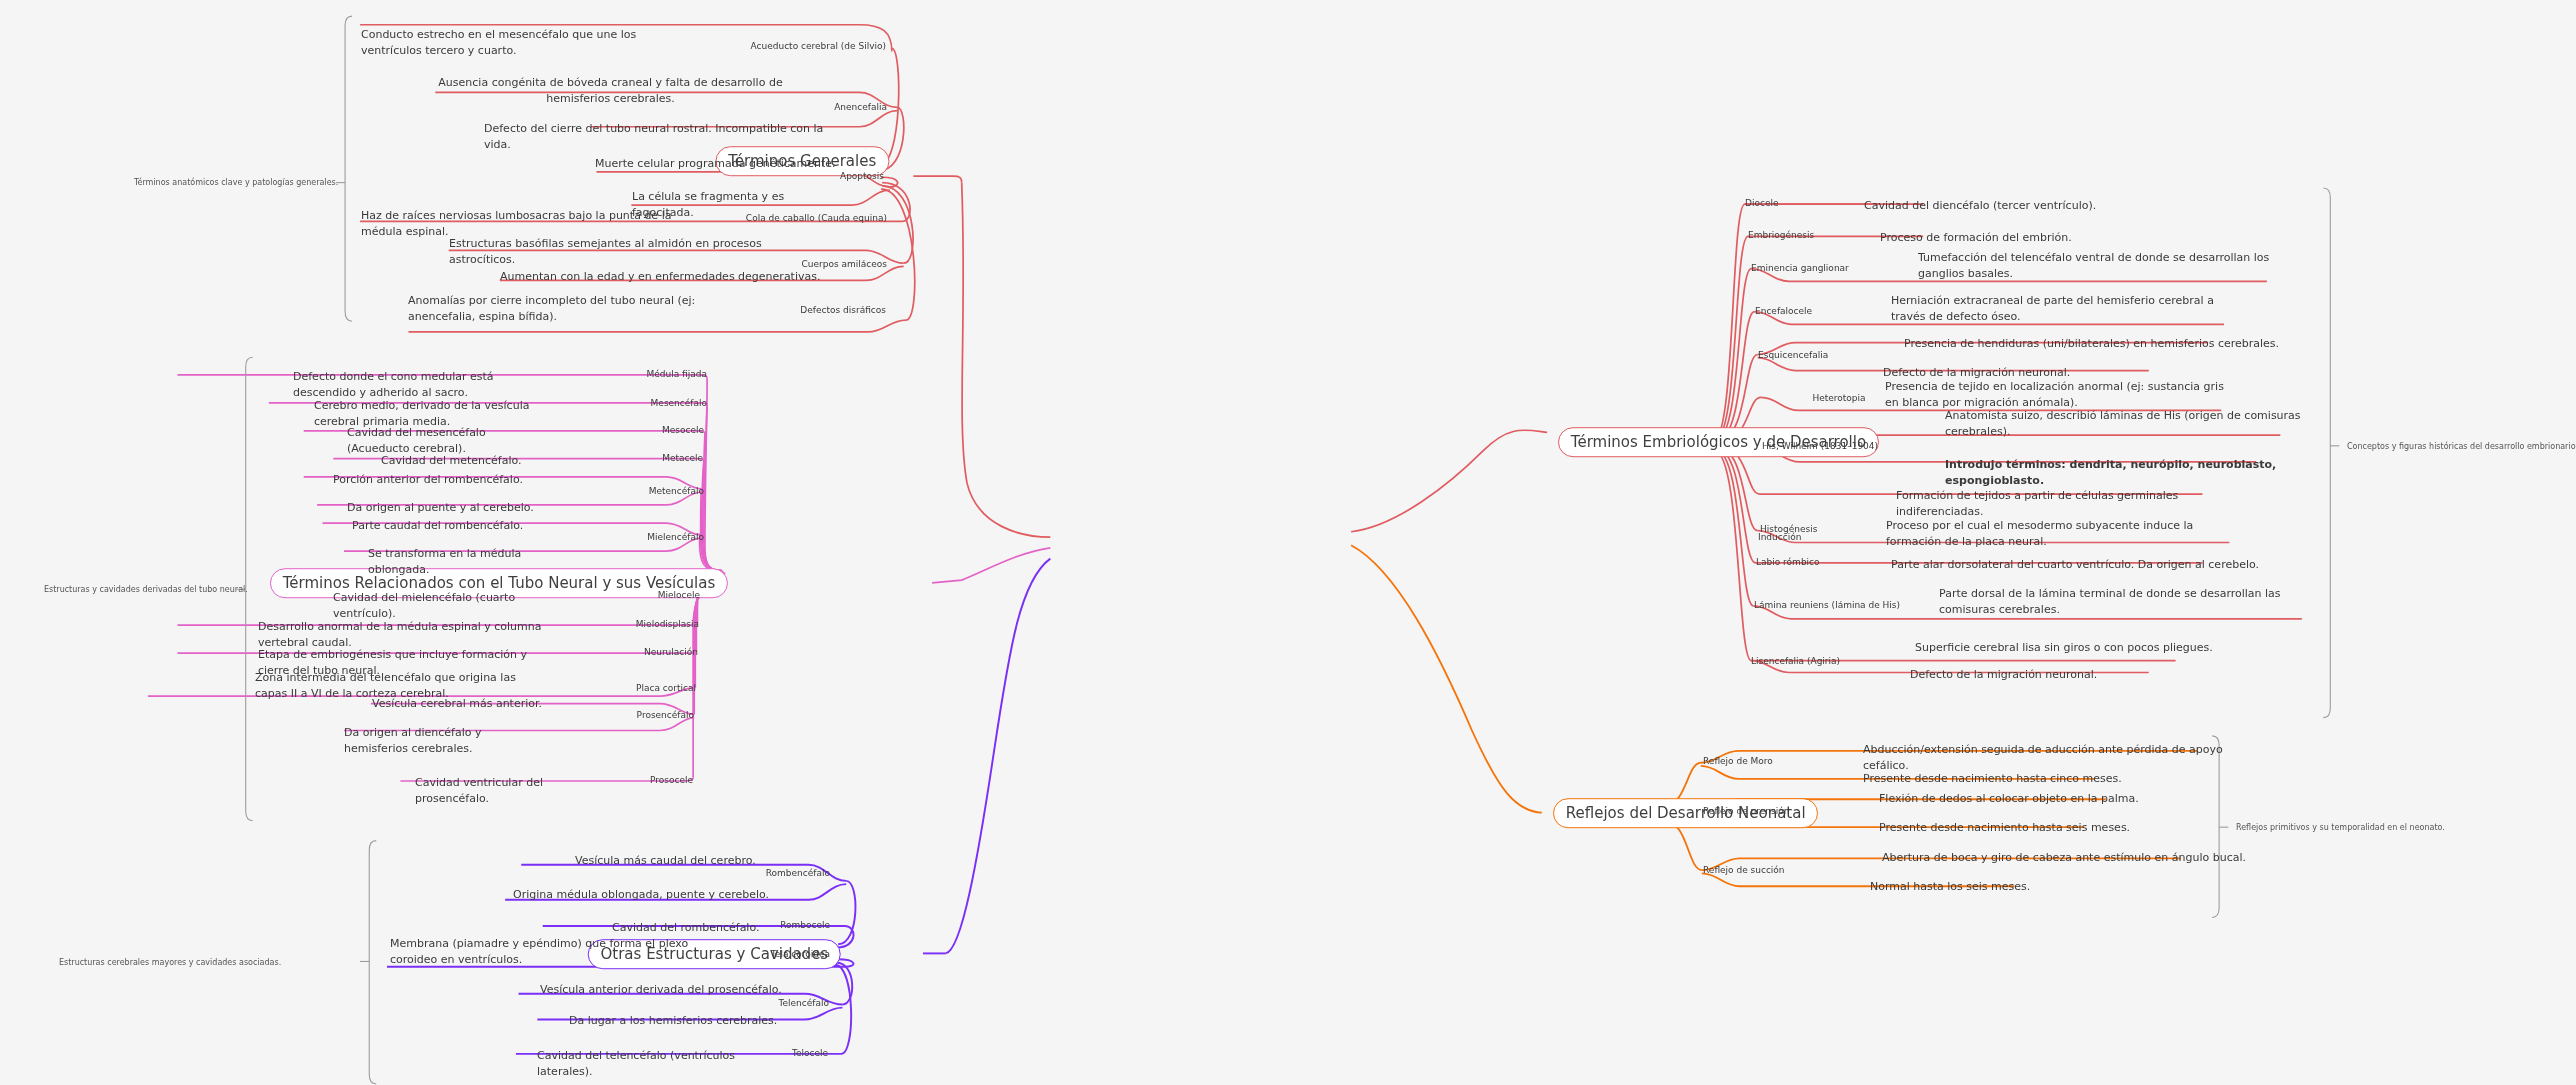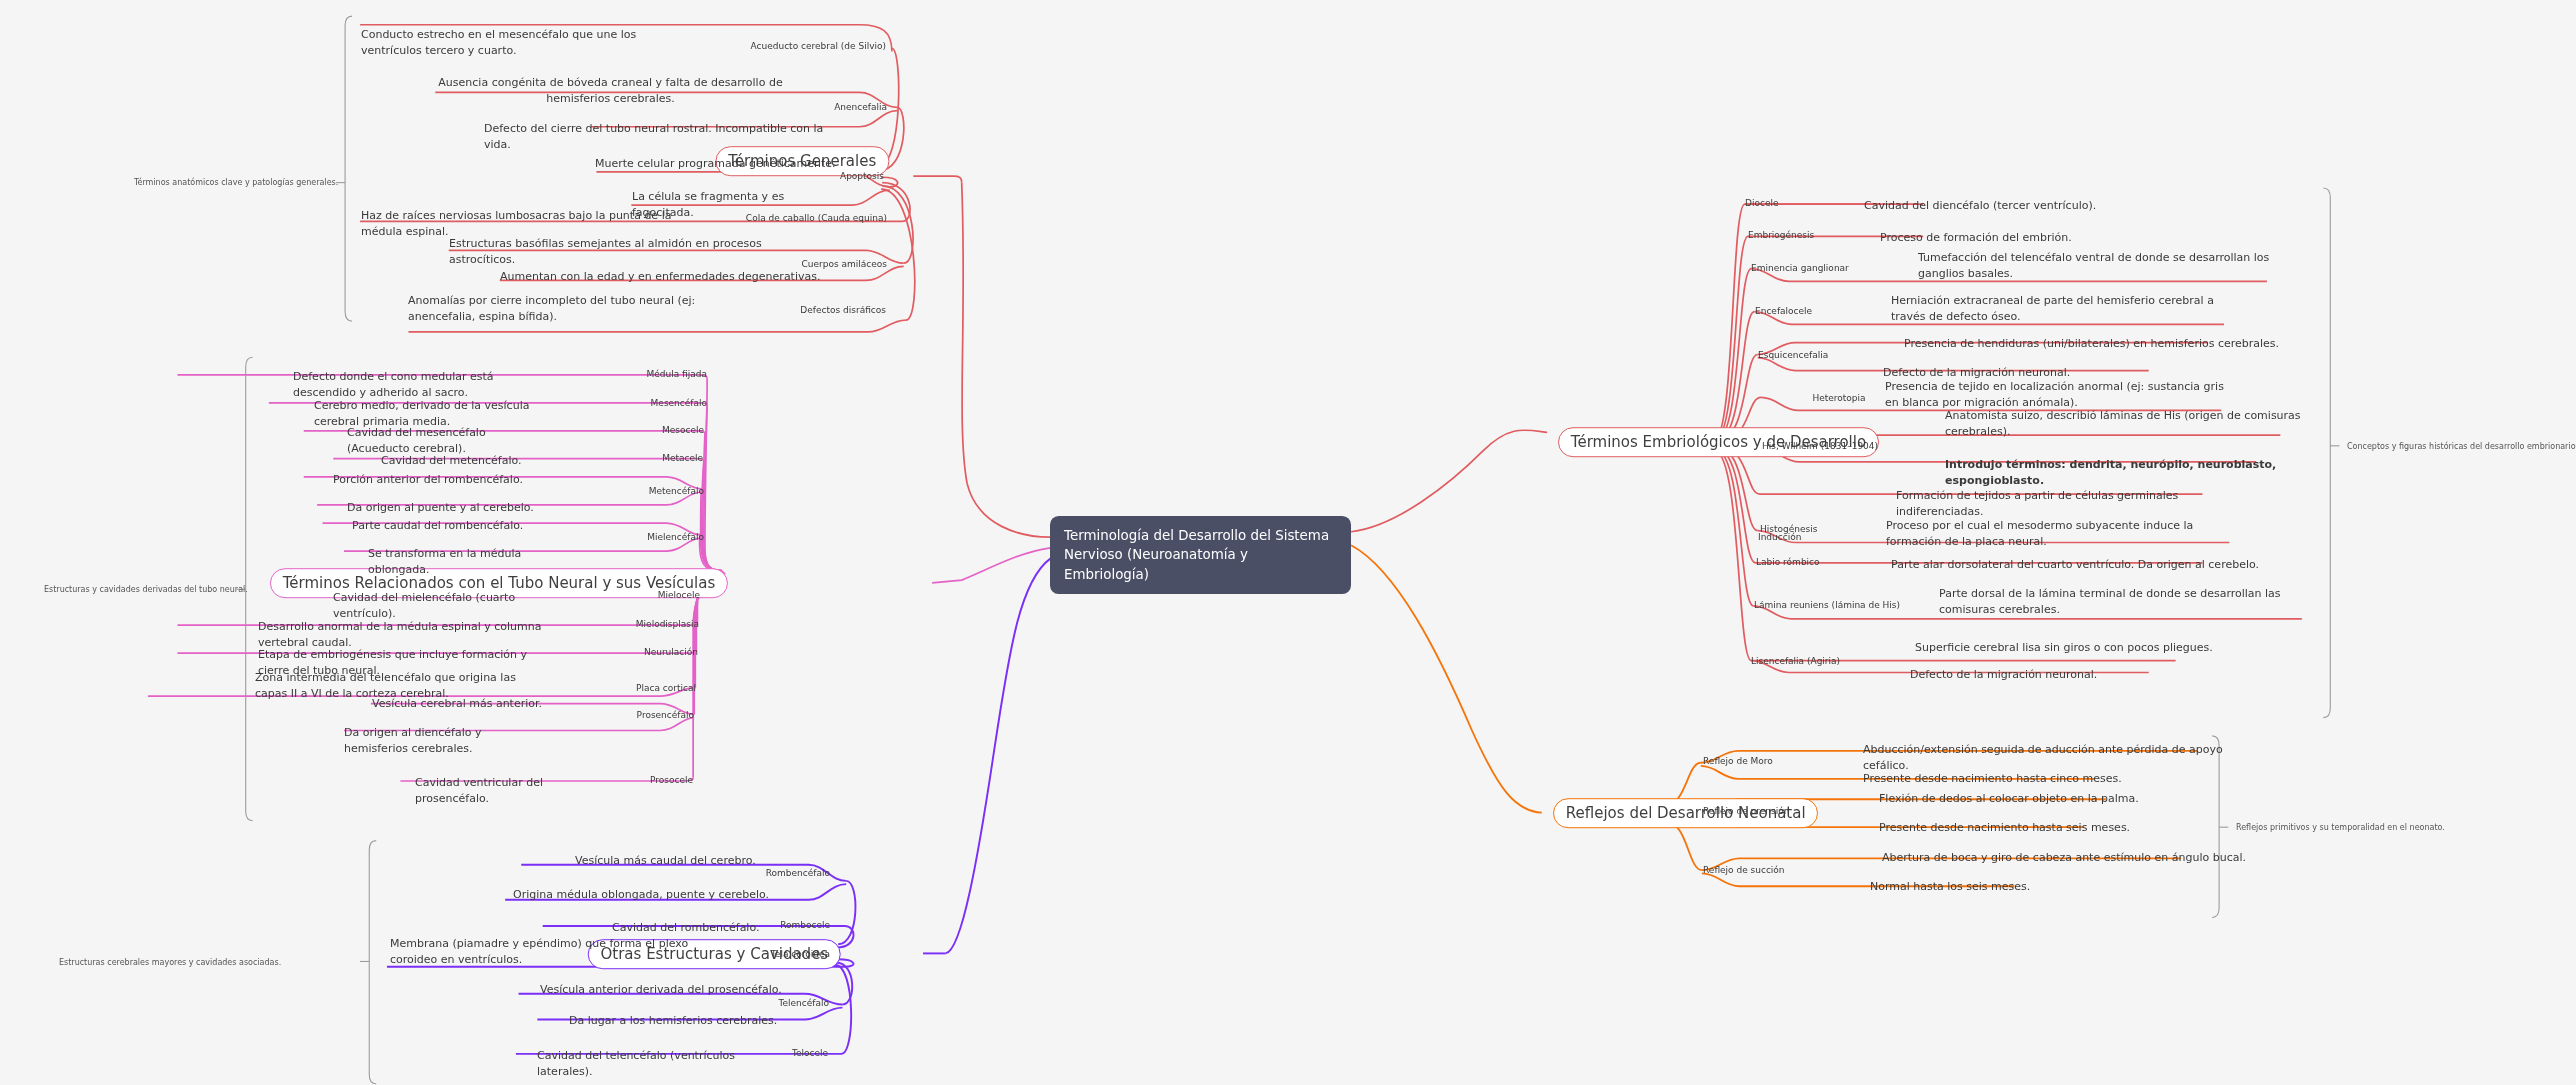--- a/index.html
+++ b/index.html
@@ -165,23 +165,20 @@
         <path d="M700 1565 C690 1565 687 1571 687 1583 L687 2000 C687 2012 690 2018 700 2018"></path>
         <path d="M687 1790 L670 1790"></path>
         <path d="M4325 350 C4335 350 4338 356 4338 368 L4338 1318 C4338 1330 4335 1336 4325 1336"></path>
         <path d="M4338 830 L4355 830"></path>
         <path d="M4118 1370 C4128 1370 4131 1376 4131 1388 L4131 1690 C4131 1702 4128 1708 4118 1708"></path>
         <path d="M4131 1540 L4148 1540"></path>
       </g>
     </g>
   </svg>
 
-  <div class="node root">
-    <span>Terminología del Desarrollo del Sistema Nervioso (Neuroanatomía y Embriología)</span>
-  </div>
 
   <div class="node branch red" style="left:889px;top:161px;transform:translate(-100%,-50%);">
     <span>Términos Generales</span>
   </div>
 
   <div class="node branch pink" style="left:728px;top:583px;transform:translate(-100%,-50%);">
     <span>Términos Relacionados con el Tubo Neural y sus Vesículas</span>
   </div>
 
   <div class="node branch purple" style="left:841px;top:954px;transform:translate(-100%,-50%);">

